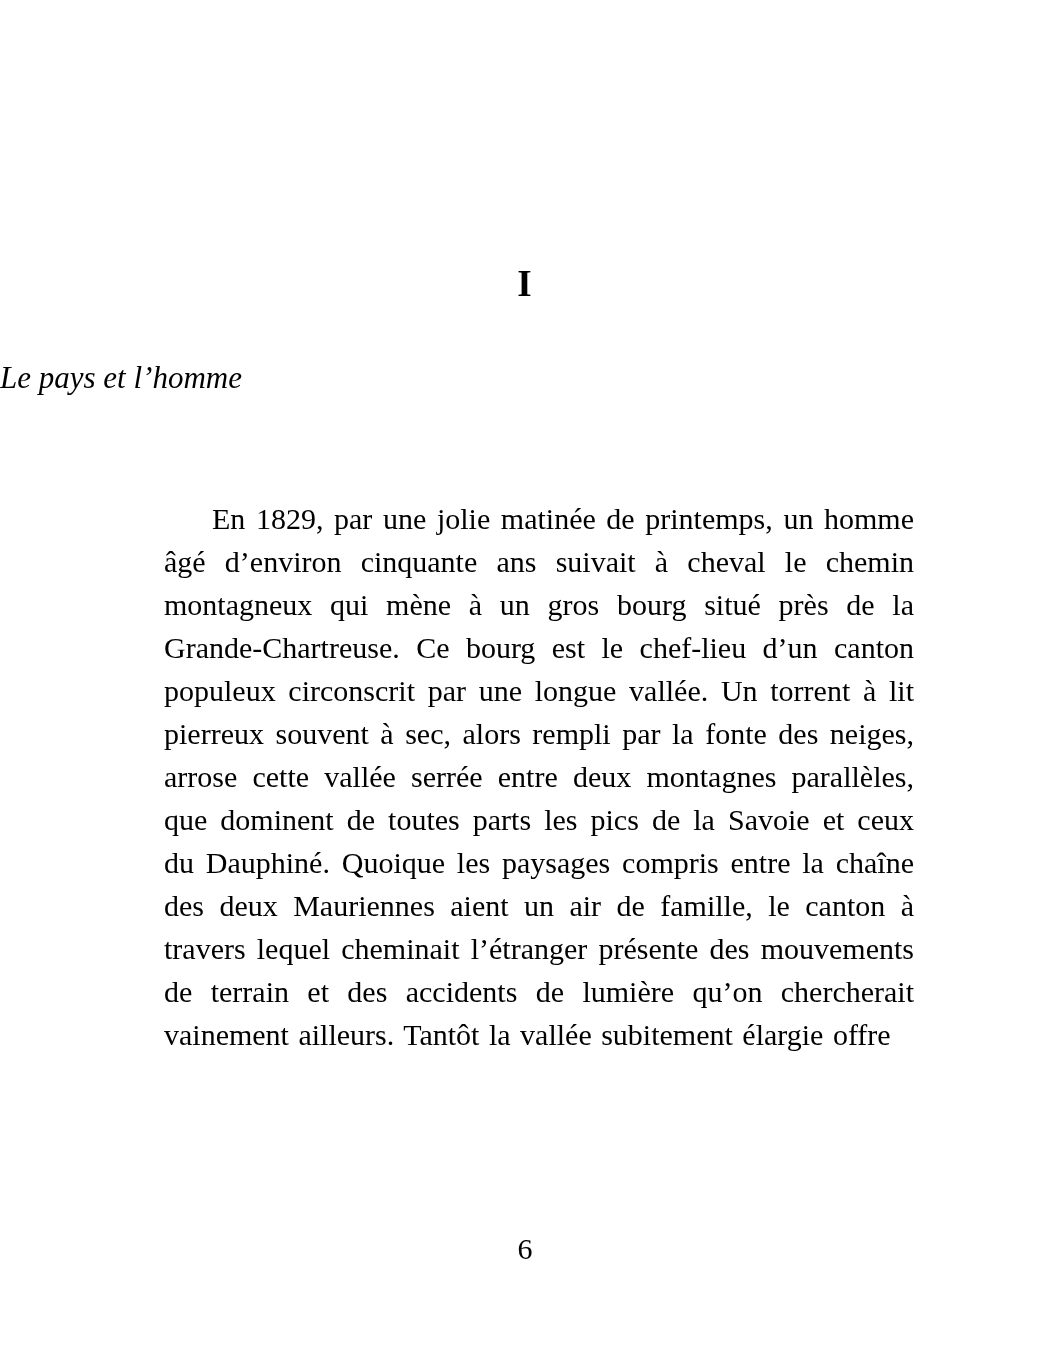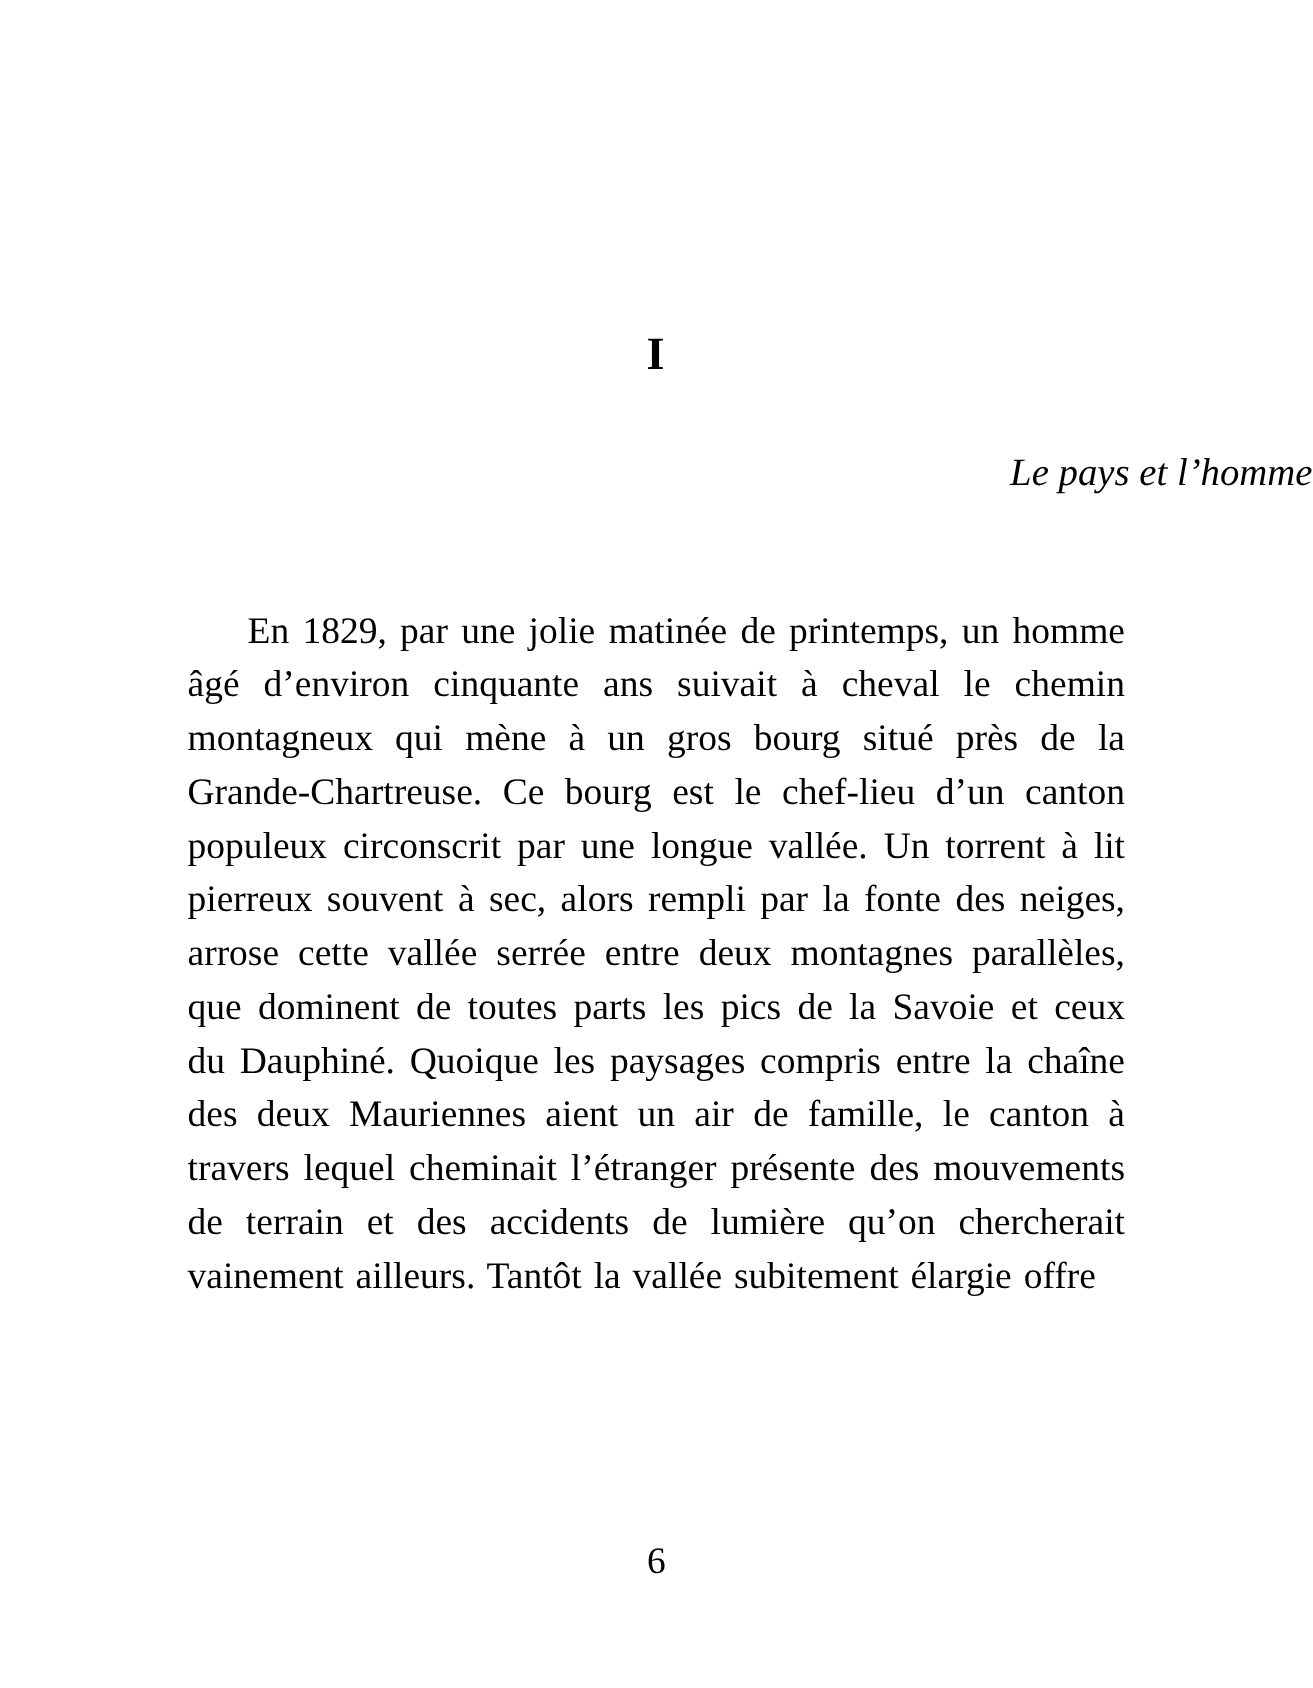--- a/index.html
+++ b/index.html
@@ -24,30 +24,30 @@
     text-align: center;
     font-size: 37px;
     font-weight: bold;
     letter-spacing: 1px;
   }
   .chapter-title {
     position: absolute;
     top: 360px;
     left: 0;
     width: 100%;
-    text-align: right;
+    text-align: left;
     font-style: italic;
     font-size: 31px;
   }
   .body-paragraph {
     position: absolute;
     top: 483px;
     left: 150px;
     width: 750px;
-    margin: 0;
+    margin: 14px;
     font-size: 30px;
     line-height: 43px;
     text-align: justify;
     text-indent: 48px;
     word-spacing: 2px;
   }
   .page-number {
     position: absolute;
     top: 1232px;
     left: 0;

